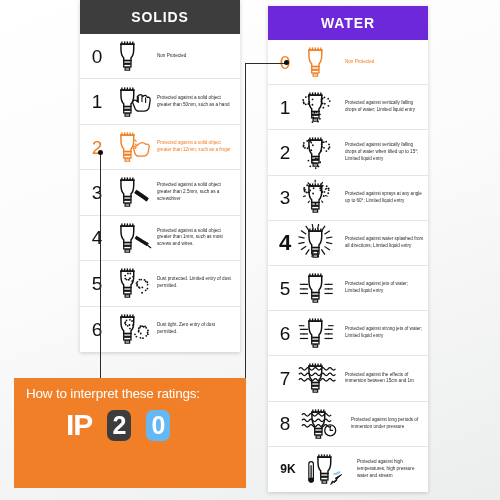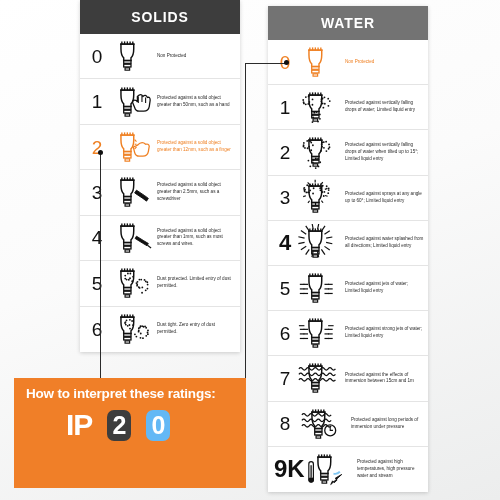--- a/index.html
+++ b/index.html
@@ -22,28 +22,28 @@
 
   .rows{display:flex;flex-direction:column;}
   .row{display:flex;align-items:center;border-bottom:1px solid #e4e4e4;box-sizing:border-box;padding:0 4px 0 6px;}
   .row:last-child{border-bottom:none;}
   .row.hl .num,.row.hl .desc{color:#ef8023;}
   .row.hl svg *{stroke:#ef8023;}
 
   .num{width:22px;flex:0 0 22px;text-align:center;font-size:19px;color:#111;
        font-family:"Liberation Sans",sans-serif;line-height:1;}
   .num.big{font-size:22px;font-weight:bold;}
-  .num.k{font-size:24px;font-weight:bold;width:28px;flex:0 0 28px;}
+  .num.k{font-size:12px;font-weight:bold;width:28px;flex:0 0 28px;}
   .ico{width:46px;flex:0 0 46px;display:flex;align-items:center;justify-content:center;}
   .ico.wide{width:52px;flex:0 0 52px;}
   .desc{flex:1;font-size:4.6px;line-height:1.5;color:#2b2b2b;padding-left:3px;}
 
   
   #callout{position:absolute;left:14px;top:378px;width:232px;height:110px;background:#f07f28;}
-  #callout-title{position:absolute;left:12px;top:8px;color:#fff;font-weight:bold;font-size:13.5px;letter-spacing:-.2px;}
+  #callout-title{position:absolute;left:12px;top:8px;color:#fff;font-weight:normal;font-size:13.5px;letter-spacing:-.2px;}
   #ip-line{position:absolute;left:52px;top:30px;display:flex;align-items:center;gap:15px;}
   #ip-label{color:#fff;font-weight:bold;font-size:30px;letter-spacing:-1px;}
   .chip{width:24px;height:31px;border-radius:7px;display:flex;align-items:center;justify-content:center;
         font-weight:bold;font-size:25px;color:#fff;}
   #chip-solids{background:#3d3d3d;}
   #chip-water{background:#63b8f5;}
   #callout-body{position:absolute;left:12px;top:72px;width:208px;color:#fff;font-weight:bold;font-size:7.6px;line-height:1.35;}
 
   
   .conn{position:absolute;}
@@ -266,21 +266,21 @@
               <circle class="fillk" cx="27.3" cy="25.8" r="1" fill="#111"></circle>
               <circle class="fillk" cx="36.8" cy="17.5" r="1" fill="#111"></circle>
             </svg>
           </div>
           <div class="desc">Dust tight. Zero entry of dust permitted.</div>
         </div>
       </div>
   </div>
 
   <div class="panel" id="water-panel">
-    <div class="panel-header" id="water-header" style="background: #737373;">
+    <div class="panel-header" id="water-header" style="background: #6d28d9;">
       <span>WATER</span>
     </div>
     <div class="rows" id="water-rows">
         <div class="row hl" style="height: 45.2px;">
           <div class="num">0</div>
           <div class="ico">
             <svg width="42" height="38" viewBox="0 0 46 40">
               <path class="bulbbody" d="M12 7 h14 v5 q0 7 -3 10 v3 h-8 v-3 q-3 -3 -3 -10 z" fill="none" stroke="#111" stroke-width="1.6"></path>
               <rect x="15" y="25" width="8" height="3" fill="none" stroke="#111" stroke-width="1.4"></rect>
               <rect x="15" y="29" width="8" height="3" fill="none" stroke="#111" stroke-width="1.4"></rect>

